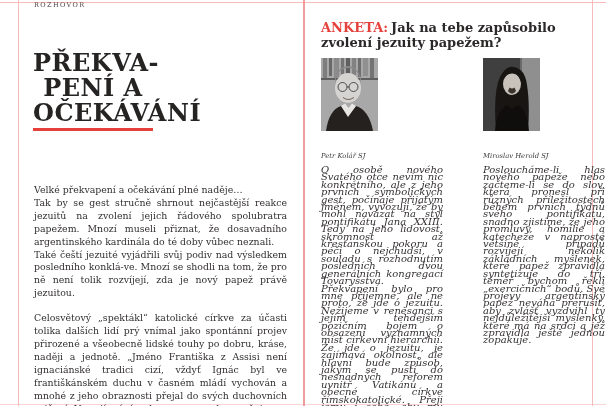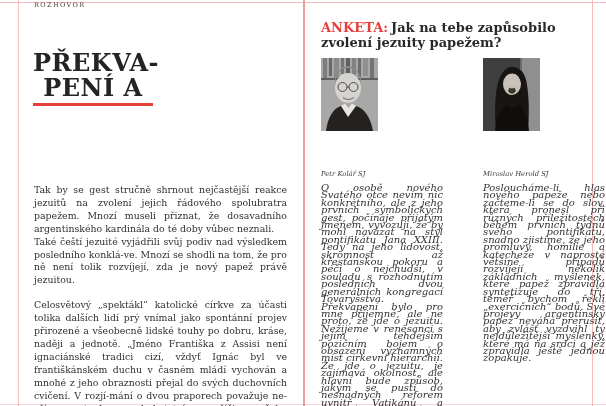--- a/index.html
+++ b/index.html
@@ -51,21 +51,21 @@
   }
   .survey-label { color: #e6403c; }
   .survey-q { margin-left: 3px; }
 
   .col { position: absolute; top: 58px; width: 122px; }
   .col.col1 { left: 321px; }
   .col.col2 { left: 483px; }
   .photo { width: 57px; height: 73px; }
   .photo svg { display: block; }
   .caption {
-    margin-top: 39px; font-size: 6.8px; font-style: italic; color: #3a3636;
+    margin-top: 21px; font-size: 6.8px; font-style: italic; color: #3a3636;
   }
   .answer {
     margin: 6px 0 0 0; font-size: 10px; line-height: 7.4px;
     text-align: justify; color: #343030; font-style: italic;
   }
 </style>
 </head>
 <body>
 
 <div class="canvas">
@@ -75,24 +75,26 @@
   <div class="guide guide-v" style="left:18px"></div>
   <div class="guide guide-v center" style="left:303px"></div>
   <div class="guide guide-v" style="left:592px"></div>
 
   <section>
     <div class="kicker">ROZHOVOR</div>
 
     <div class="title-block">
       <div class="title-line">PŘEKVA-</div>
       <div class="title-line">PENÍ A</div>
+      <div class="title-line">OČEKÁVÁNÍ</div>
       <div class="title-underline"></div>
     </div>
 
     <div class="lede">
+      <p>Velké překvapení a očekávání plné naděje…</p>
       <p>Tak by se gest stručně shrnout nejčastější reakce jezuitů na zvolení jejich řádového spolubratra papežem. Mnozí museli přiznat, že dosavadního argentinského kardinála do té doby vůbec neznali.</p>
       <p>Také čeští jezuité vyjádřili svůj podiv nad výsledkem posledního konklá-ve. Mnozí se shodli na tom, že pro ně není tolik rozvíjejí, zda je nový papež právě jezuitou.</p>
       <p class="spaced">Celosvětový „spektákl“ katolické církve za účasti tolika dalších lidí prý vnímal jako spontánní projev přirozené a všeobecně lidské touhy po dobru, kráse, naději a jednotě. „Jméno Františka z Assisi není ignaciánské tradici cizí, vždyť Ignác byl ve františkánském duchu v časném mládí vychován a mnohé z jeho obraznosti přejal do svých duchovních cvičení. V rozjí-mání o dvou praporech považuje ne-zřízenou touhu po bohatství za příči-nu všeho dalšího zla a chudobu za účinný protilék,“ připomíná bývalý provinciál.</p>
     </div>
   </section>
 
   <section>
     <div class="survey-header">
       <span class="survey-label">ANKETA:</span><span class="survey-q">Jak na tebe zapůsobilo zvolení jezuity papežem?</span>
     </div>

